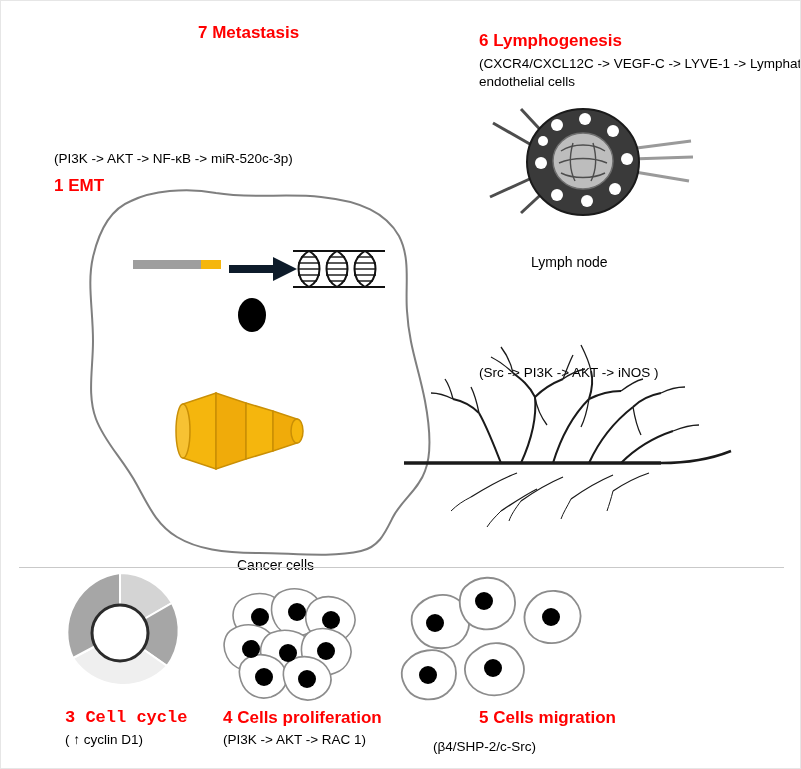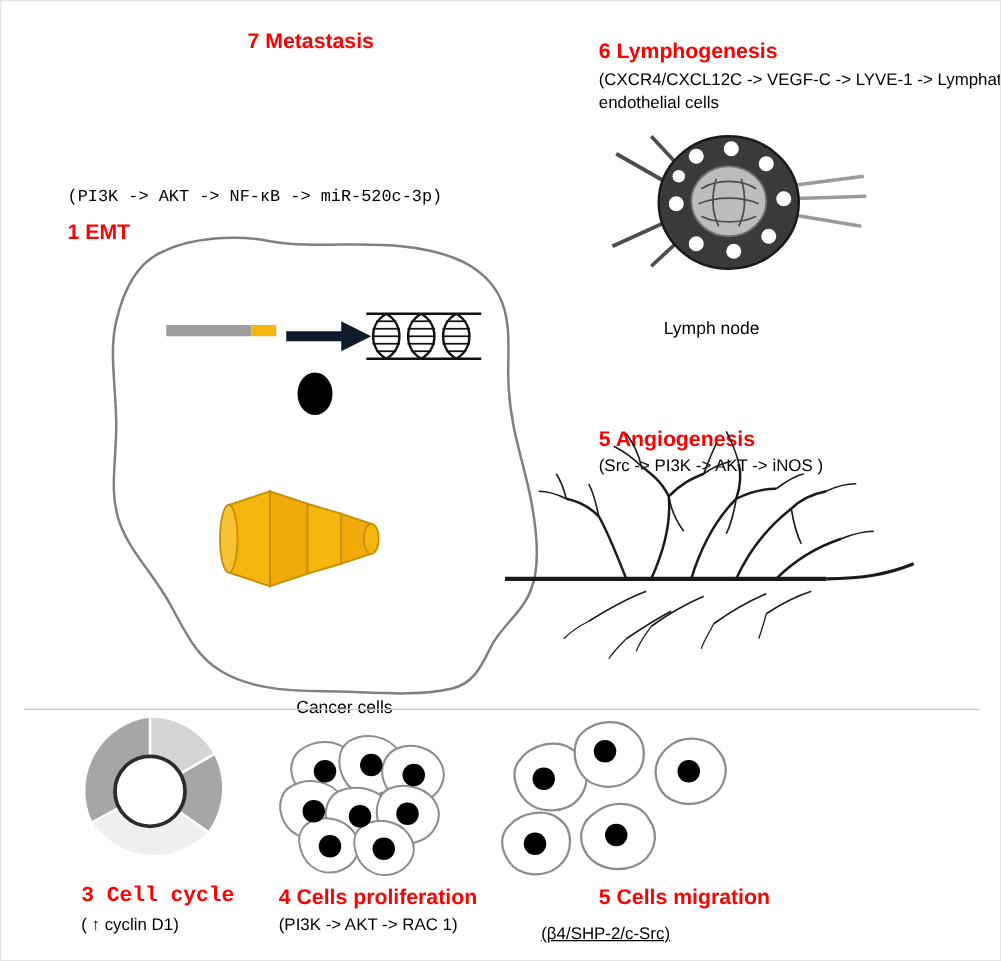--- a/index.html
+++ b/index.html
@@ -57,49 +57,48 @@
   }
 </style>
 </head>
 <body>
 
 <div id="figure">
 
   <div class="lbl head" style="left:197px; top:22px;">7 Metastasis</div>
 
   <div class="lbl head" style="left:53px; top:127px;margin-top:48px;">1 EMT</div>
-  <div class="lbl sub" style="left:53px; top:150px;font-family:Liberation Mono, monospace;">(PI3K -&gt; AKT -&gt; NF-κB -&gt; miR-520c-3p)</div>
+  <div class="lbl sub" style="left:53px; top:150px;">(PI3K -&gt; AKT -&gt; NF-κB -&gt; miR-520c-3p)</div>
 
   <div class="lbl head" style="left:478px; top:30px;">6 Lymphogenesis</div>
   <div class="lbl sub" style="left:478px; top:55px;">(CXCR4/CXCL12C -&gt; VEGF-C -&gt; LYVE-1 -&gt; Lymphatic</div>
   <div class="lbl sub" style="left:478px; top:73px;">endothelial cells</div>
 
   <div class="lbl cap" style="left:530px; top:221px;">Lymph node</div>
 
   <div class="lbl head" style="left:283px; top:294px;">2 DNA repair</div>
 
   <div class="lbl cap" style="left:134px; top:281px;">Nectin-4</div>
   <div class="lbl cap" style="left:127px; top:302px;">Endo-domain</div>
 
   <div class="lbl cap" style="left:215px; top:472px;">Nectin-4</div>
   <div class="lbl cap" style="left:209px; top:493px;">Ecto-domain</div>
 
   <div class="lbl cap" style="left:236px; top:524px;">Cancer cells</div>
 
-  <div class="lbl head" style="left:478px; top:341px;">5 Angiogenesis</div>
   <div class="lbl sub" style="left:478px; top:364px;">(Src -&gt; PI3K -&gt; AKT -&gt; iNOS )</div>
 
   <div class="lbl head" style="left:64px; top:707px;font-family:Liberation Mono, monospace;">3 Cell cycle</div>
   <div class="lbl sub" style="left:64px; top:731px;">( ↑ cyclin D1)</div>
 
   <div class="lbl head" style="left:222px; top:707px;">4 Cells proliferation</div>
   <div class="lbl sub" style="left:222px; top:731px;">(PI3K -&gt; AKT -&gt; RAC 1)</div>
 
   <div class="lbl head" style="left:432px; top:707px;margin-left:46px;">5 Cells migration</div>
-  <div class="lbl sub" style="left:432px; top:738px;text-decoration:underline;">(β4/SHP-2/c-Src)</div>
+  <div class="lbl sub" style="left:432px; top:738px;">(β4/SHP-2/c-Src)</div>
 
   <div class="lbl" style="left:127px; top:600px; font-size:11px; color:#000;">G2</div>
   <div class="lbl" style="left:147px; top:629px; font-size:11px; color:#000;">M</div>
   <div class="lbl" style="left:124px; top:668px; font-size:11px; color:#000;">G1</div>
   <div class="lbl" style="left:87px; top:629px; font-size:11px; color:#000;">S</div>
 
   <div class="divider"></div>
 
   <svg class="layer" viewBox="0 0 801 769">
 

